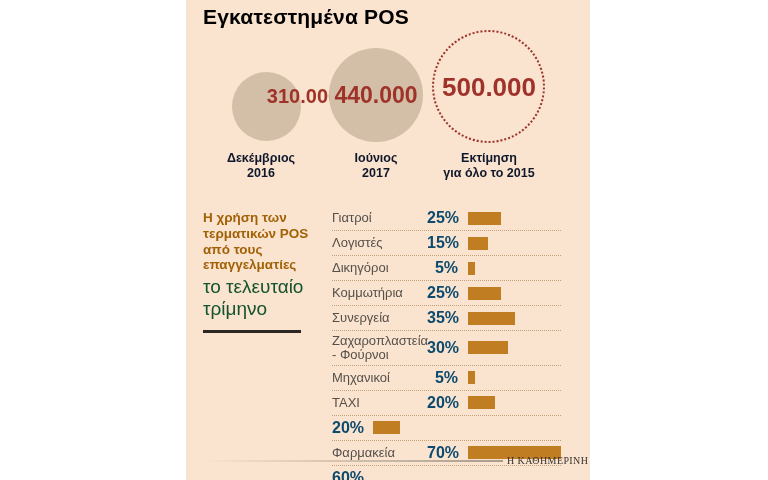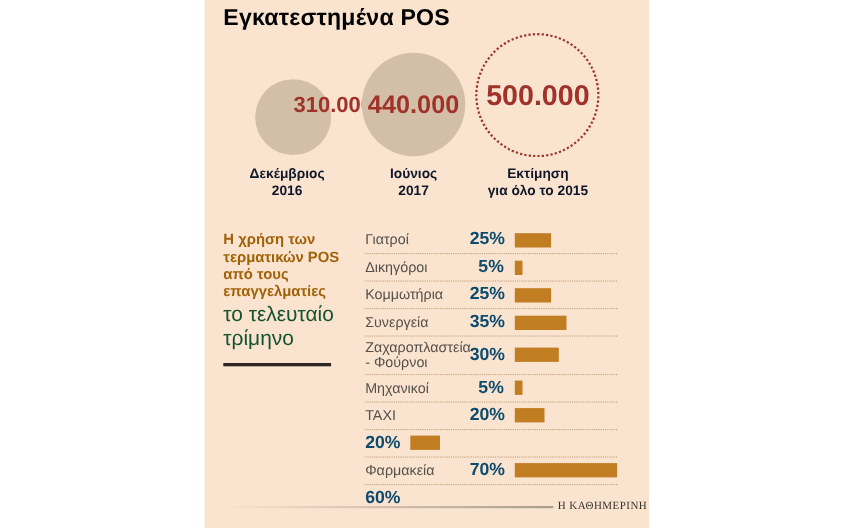--- a/index.html
+++ b/index.html
@@ -82,20 +82,25 @@
       <div class="note-rule"></div>
     </div>
 
     <div class="barchart">
         <div class="bar-row">
           <span class="bar-label">Γιατροί</span>
           <span class="bar-value">25%</span>
           <div class="bar" style="width: 33.2px;"></div>
         </div>
         <div class="bar-row">
+          <span class="bar-label">Λογιστές</span>
+          <span class="bar-value">15%</span>
+          <div class="bar" style="width: 19.9px;"></div>
+        </div>
+        <div class="bar-row">
           <span class="bar-label">Δικηγόροι</span>
           <span class="bar-value">5%</span>
           <div class="bar" style="width: 6.6px;"></div>
         </div>
         <div class="bar-row">
           <span class="bar-label">Κομμωτήρια</span>
           <span class="bar-value">25%</span>
           <div class="bar" style="width: 33.2px;"></div>
         </div>
         <div class="bar-row">

